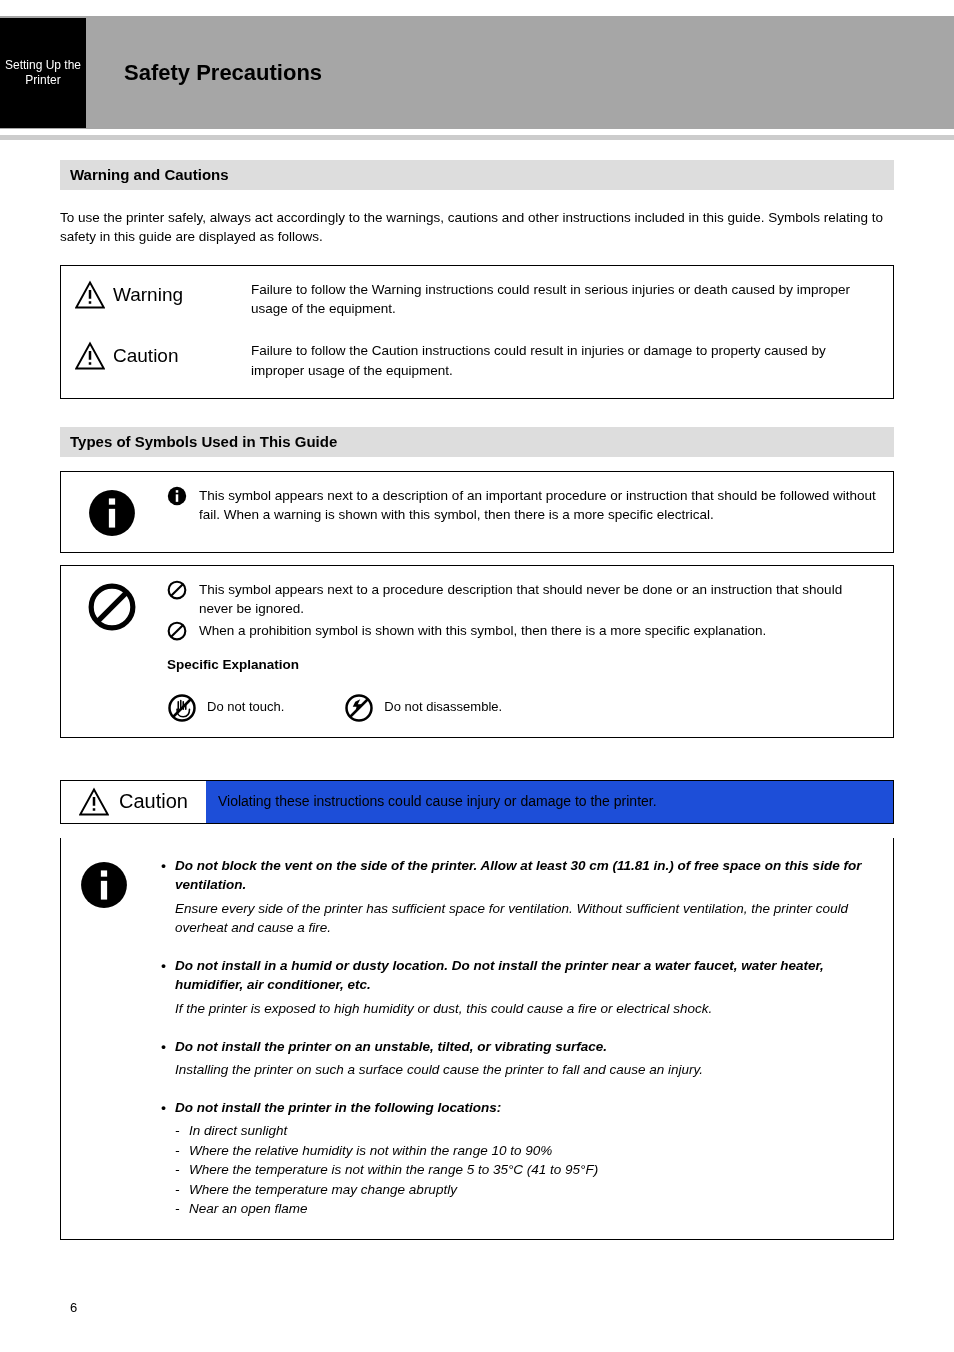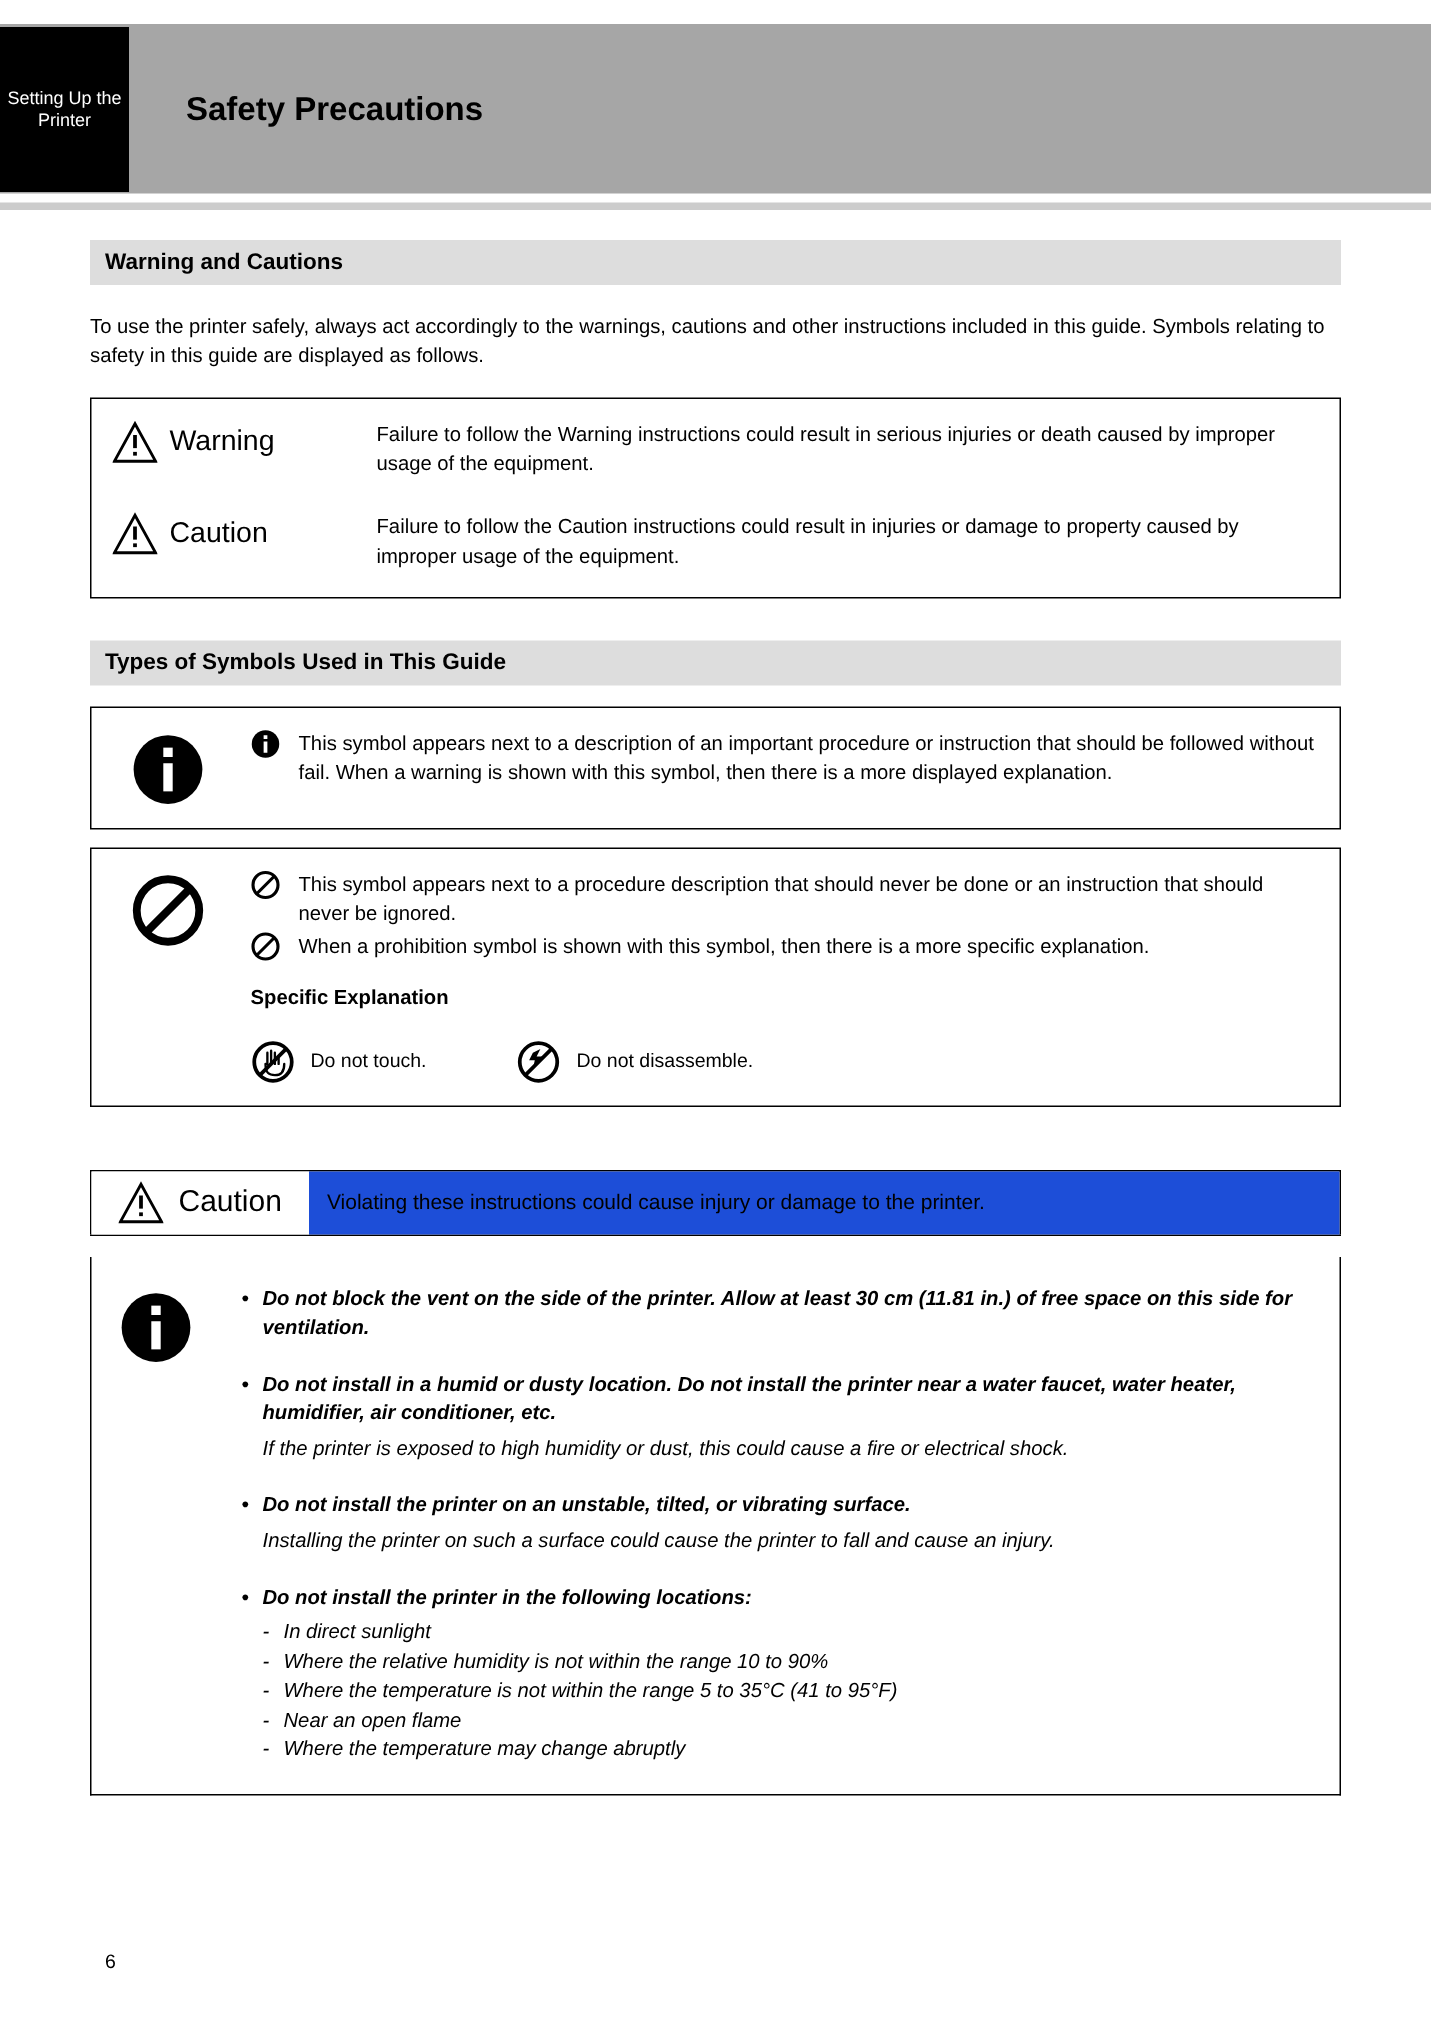--- a/index.html
+++ b/index.html
@@ -261,21 +261,21 @@
     <div class="sym-right">
       <div class="sym-inline-row">
         <svg class="small-svg" viewBox="0 0 48 48">
           <circle cx="24" cy="24" r="22" fill="#000"></circle>
           <rect x="21" y="10" width="6" height="6" fill="#fff"></rect>
           <rect x="21" y="20" width="6" height="18" fill="#fff"></rect>
         </svg>
         <div class="sym-inline-right">
           <span>This symbol appears next to a description of an important procedure or instruction that should be followed without fail.</span>
           <span> </span>
-          <span>When a warning is shown with this symbol, then there is a more displayed explanation.</span>
+          <span>When a warning is shown with this symbol, then there is a more specific electrical.</span>
         </div>
       </div>
     </div>
   </div>
 </div>
 
 <div class="sym-box">
   <div class="sym-row">
     <div class="sym-left-icon">
       <svg class="big-svg" viewBox="0 0 48 48">
@@ -339,31 +339,32 @@
 <div class="big-box">
   <div class="big-icon-col">
     <svg class="big-svg" viewBox="0 0 48 48">
       <circle cx="24" cy="24" r="22" fill="#000"></circle>
       <rect x="21" y="10" width="6" height="6" fill="#fff"></rect>
       <rect x="21" y="20" width="6" height="18" fill="#fff"></rect>
     </svg>
   </div>
   <div class="big-text-col">
     <div class="bullet">Do not block the vent on the side of the printer. Allow at least 30 cm (11.81 in.) of free space on this side for ventilation.</div>
+    <div class="sub">Ensure every side of the printer has sufficient space for ventilation. Without sufficient ventilation, the printer could overheat and cause a fire.</div>
 
     <div class="bullet">Do not install in a humid or dusty location. Do not install the printer near a water faucet, water heater, humidifier, air conditioner, etc.</div>
     <div class="sub">If the printer is exposed to high humidity or dust, this could cause a fire or electrical shock.</div>
 
     <div class="bullet">Do not install the printer on an unstable, tilted, or vibrating surface.</div>
     <div class="sub">Installing the printer on such a surface could cause the printer to fall and cause an injury.</div>
 
     <div class="bullet">Do not install the printer in the following locations:</div>
     <div class="dash-list">
       <div>In direct sunlight</div>
       <div>Where the relative humidity is not within the range 10 to 90%</div>
       <div>Where the temperature is not within the range 5 to 35°C (41 to 95°F)</div>
+      <div>Where the temperature may change abruptly</div>
       <div>Near an open flame</div>
-      <div>Where the temperature may change abruptly</div>
     </div>
   </div>
 </div>
 
 <div class="page-num">6</div>
 
 </body></html>

